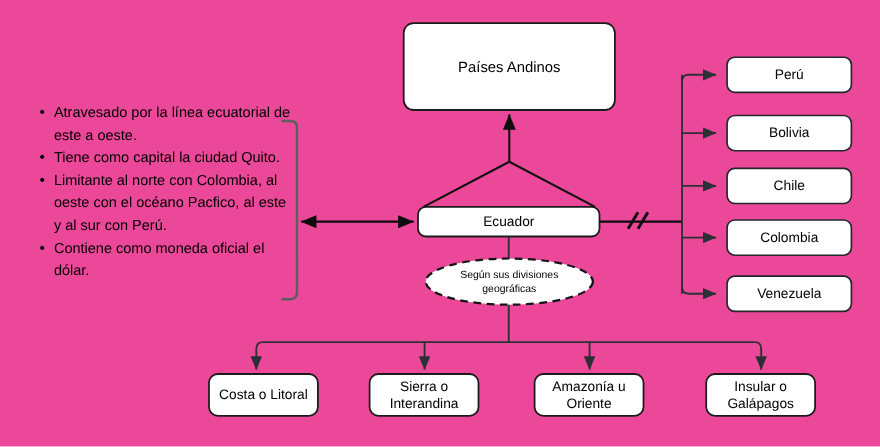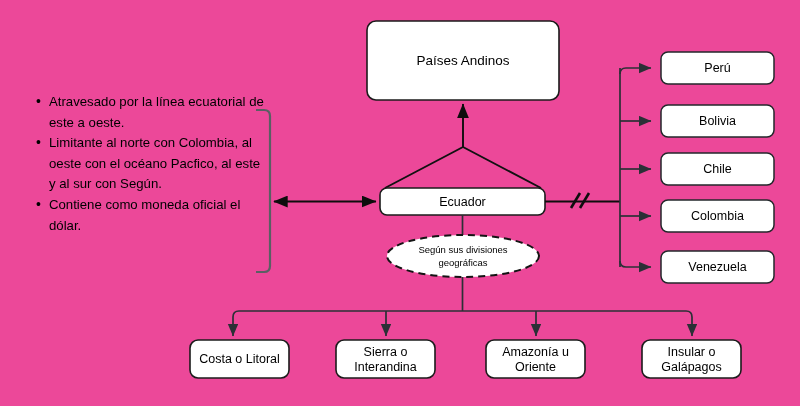--- a/index.html
+++ b/index.html
@@ -214,18 +214,19 @@
     <g>
       <rect class="node-box" x="642" y="340" width="99" height="38" rx="8" ry="8"></rect>
       <text class="lbl lbl-md" x="691.5" y="352.5">Insular o</text>
       <text class="lbl lbl-md" x="691.5" y="367.5">Galápagos</text>
     </g>
   </svg>
 
   <div class="bullets">
     <ul>
       <li>Atravesado por la línea ecuatorial de este a oeste.</li>
-      <li>Limitante al norte con Colombia, al oeste con el océano Pacfico, al este y al sur con Según.</li>
+      <li>Tiene como capital la ciudad Quito.</li>
+      <li>Limitante al norte con Colombia, al oeste con el océano Pacfico, al este y al sur con Perú.</li>
       <li>Contiene como moneda oficial el dólar.</li>
     </ul>
   </div>
 
 </div>
 
 </body></html>

